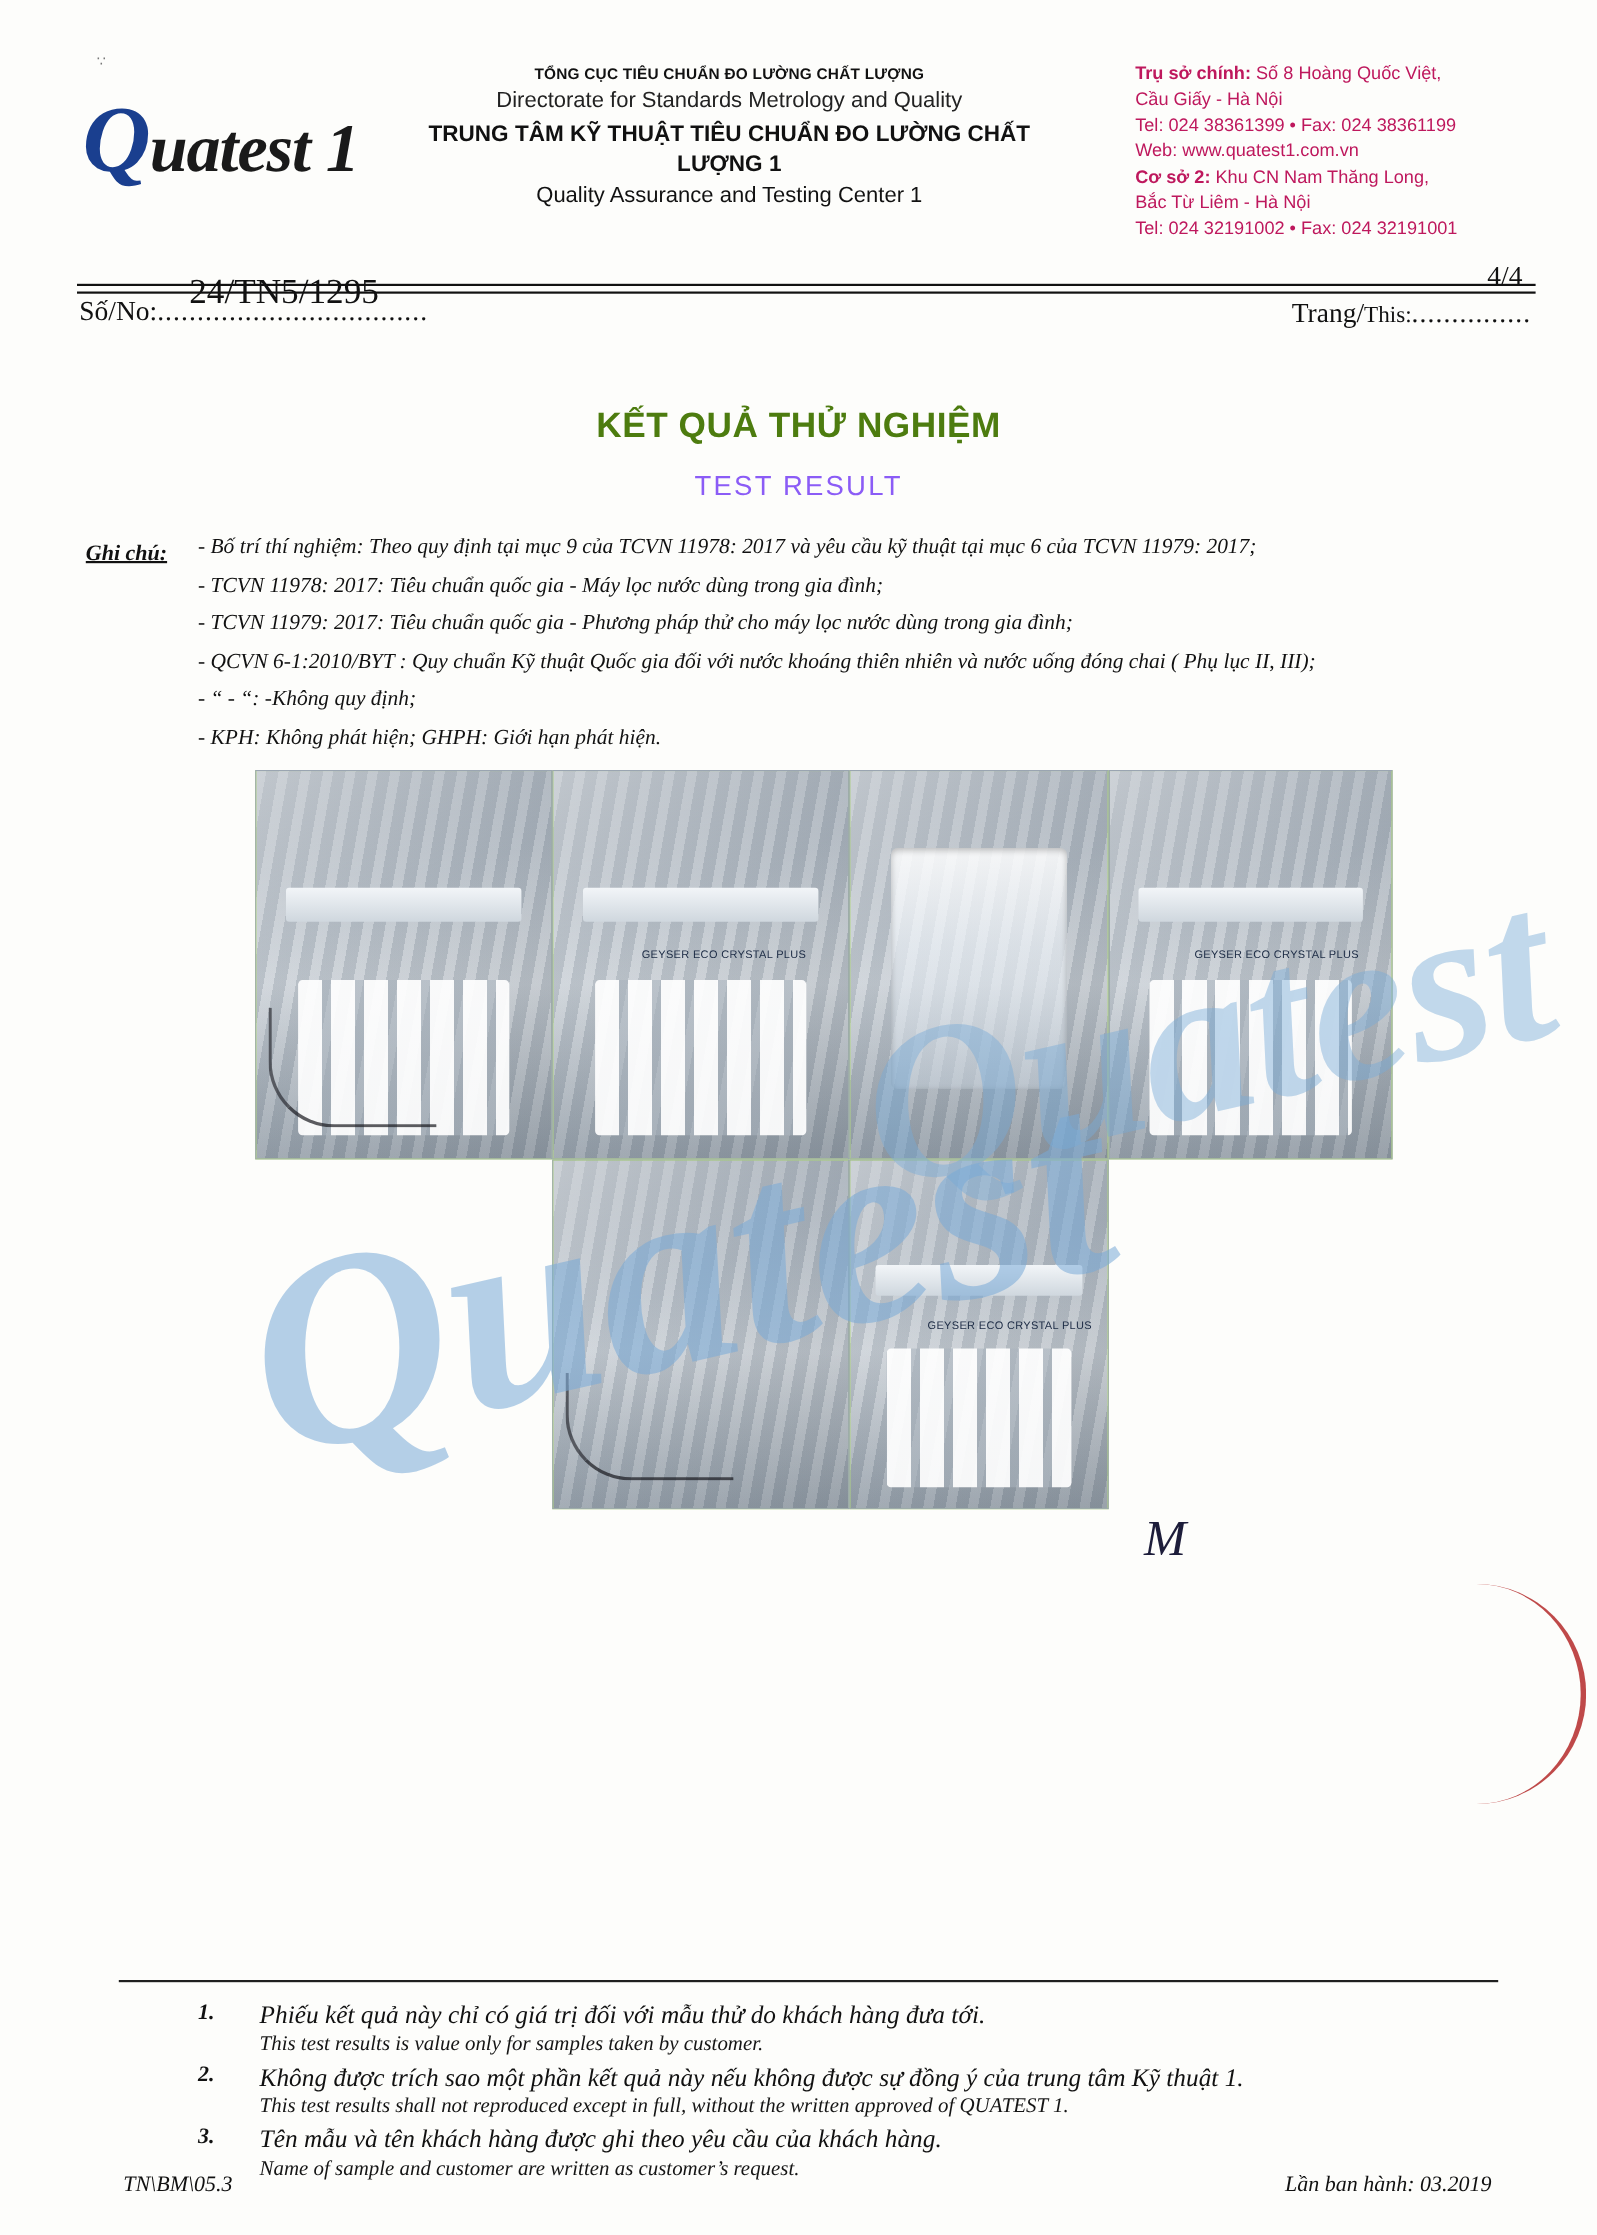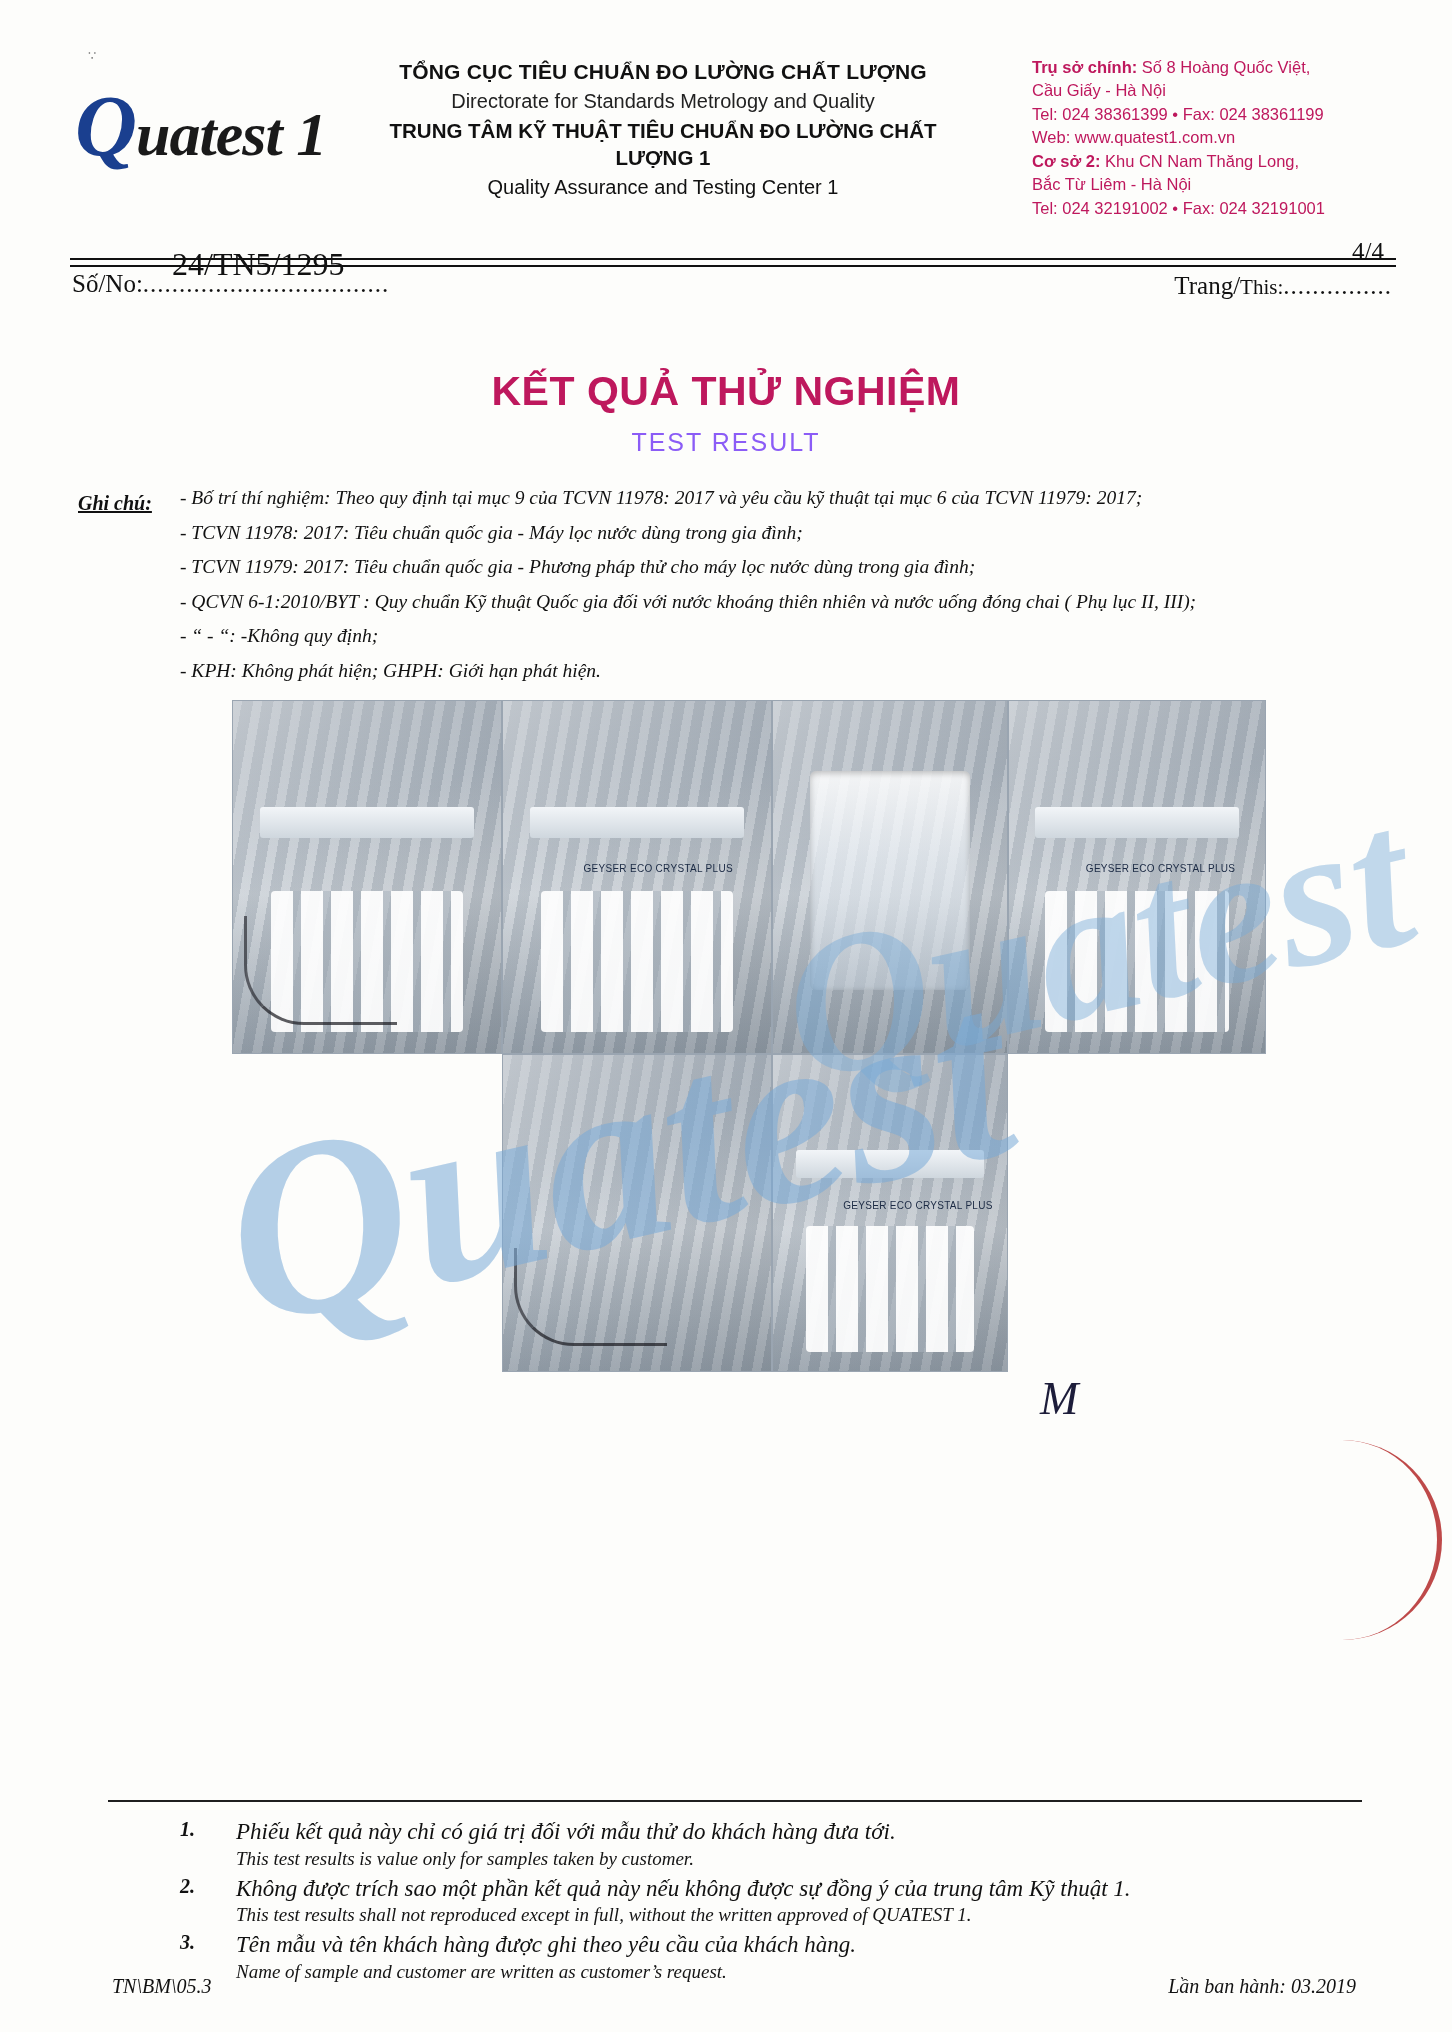--- a/index.html
+++ b/index.html
@@ -53,21 +53,21 @@
   .center-block {
     position: absolute;
     left: 278px;
     top: 10px;
     width: 620px;
     text-align: center;
     line-height: 1.32;
   }
   .center-block .l1 {
     font-family: "Liberation Sans", sans-serif;
-    font-size: 21px;
+    font-size: 14px;
     font-weight: bold;
     letter-spacing: 0.2px;
   }
   .center-block .l2 {
     font-family: Liberation Sans, sans-serif;
     font-size: 20px;
     color: #222;
     margin-top: 2px;
   }
   .center-block .l3 {
@@ -138,23 +138,23 @@
   }
 
   
   .title-vn {
     position: absolute;
     top: 368px;
     left: 0;
     width: 100%;
     text-align: center;
     font-family: "Liberation Sans", sans-serif;
-    font-size: 41px;
-    font-weight: bold;
-    color: #be185d;
+    font-size: 32px;
+    font-weight: bold;
+    color: #4d7c0f;
     letter-spacing: 0.5px;
   }
   .title-en {
     position: absolute;
     top: 428px;
     left: 0;
     width: 100%;
     text-align: center;
     font-family: "Liberation Sans", sans-serif;
     font-size: 25px;

